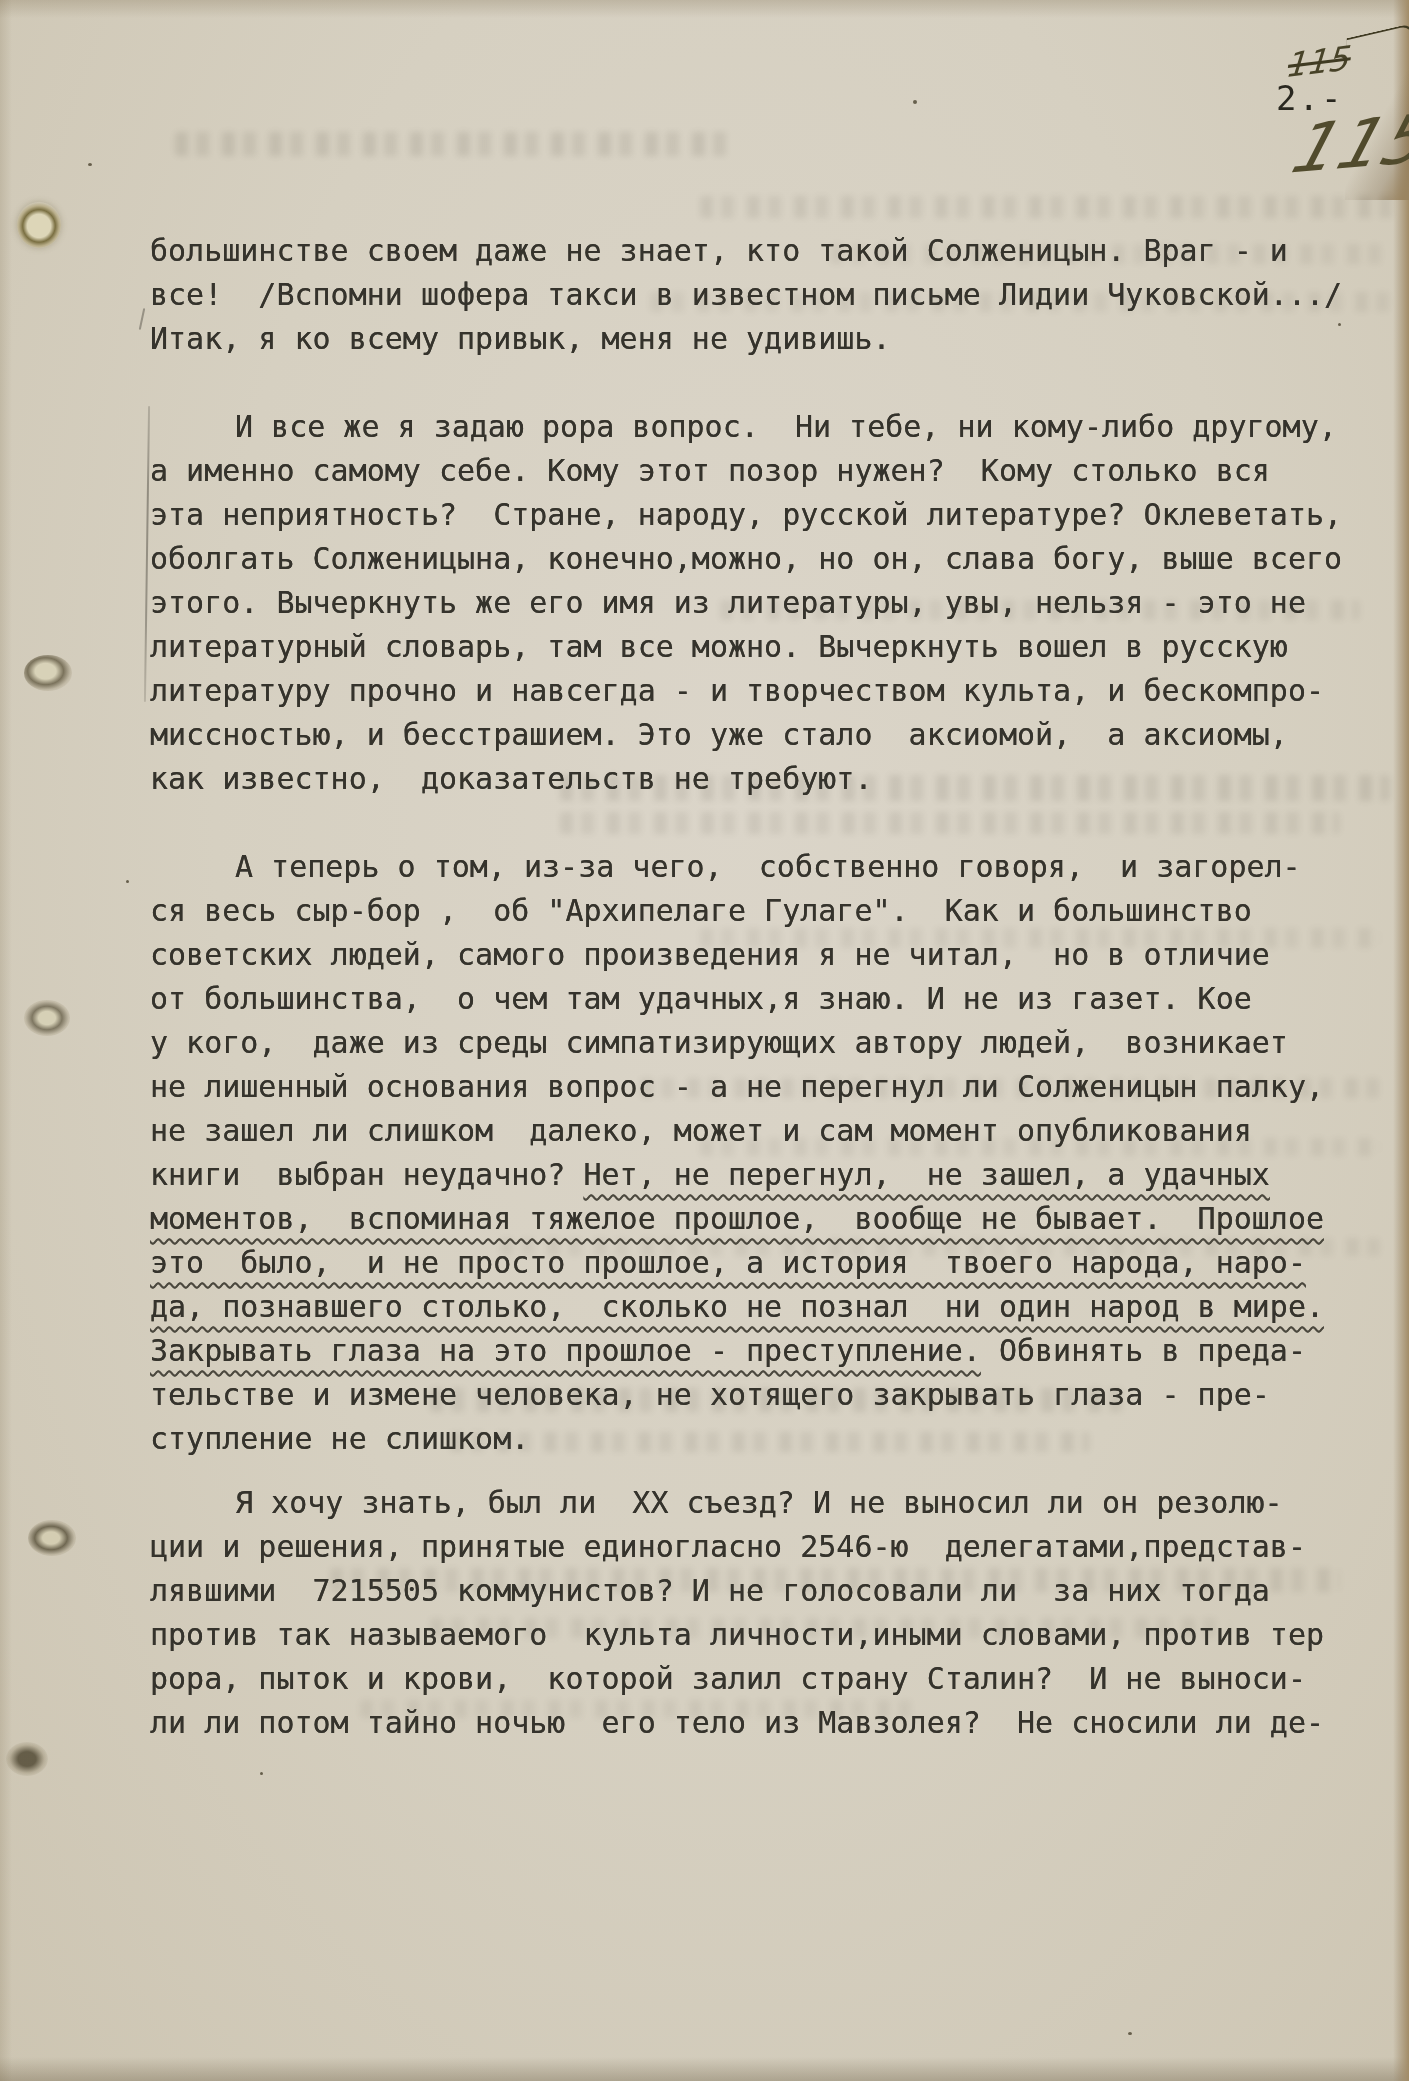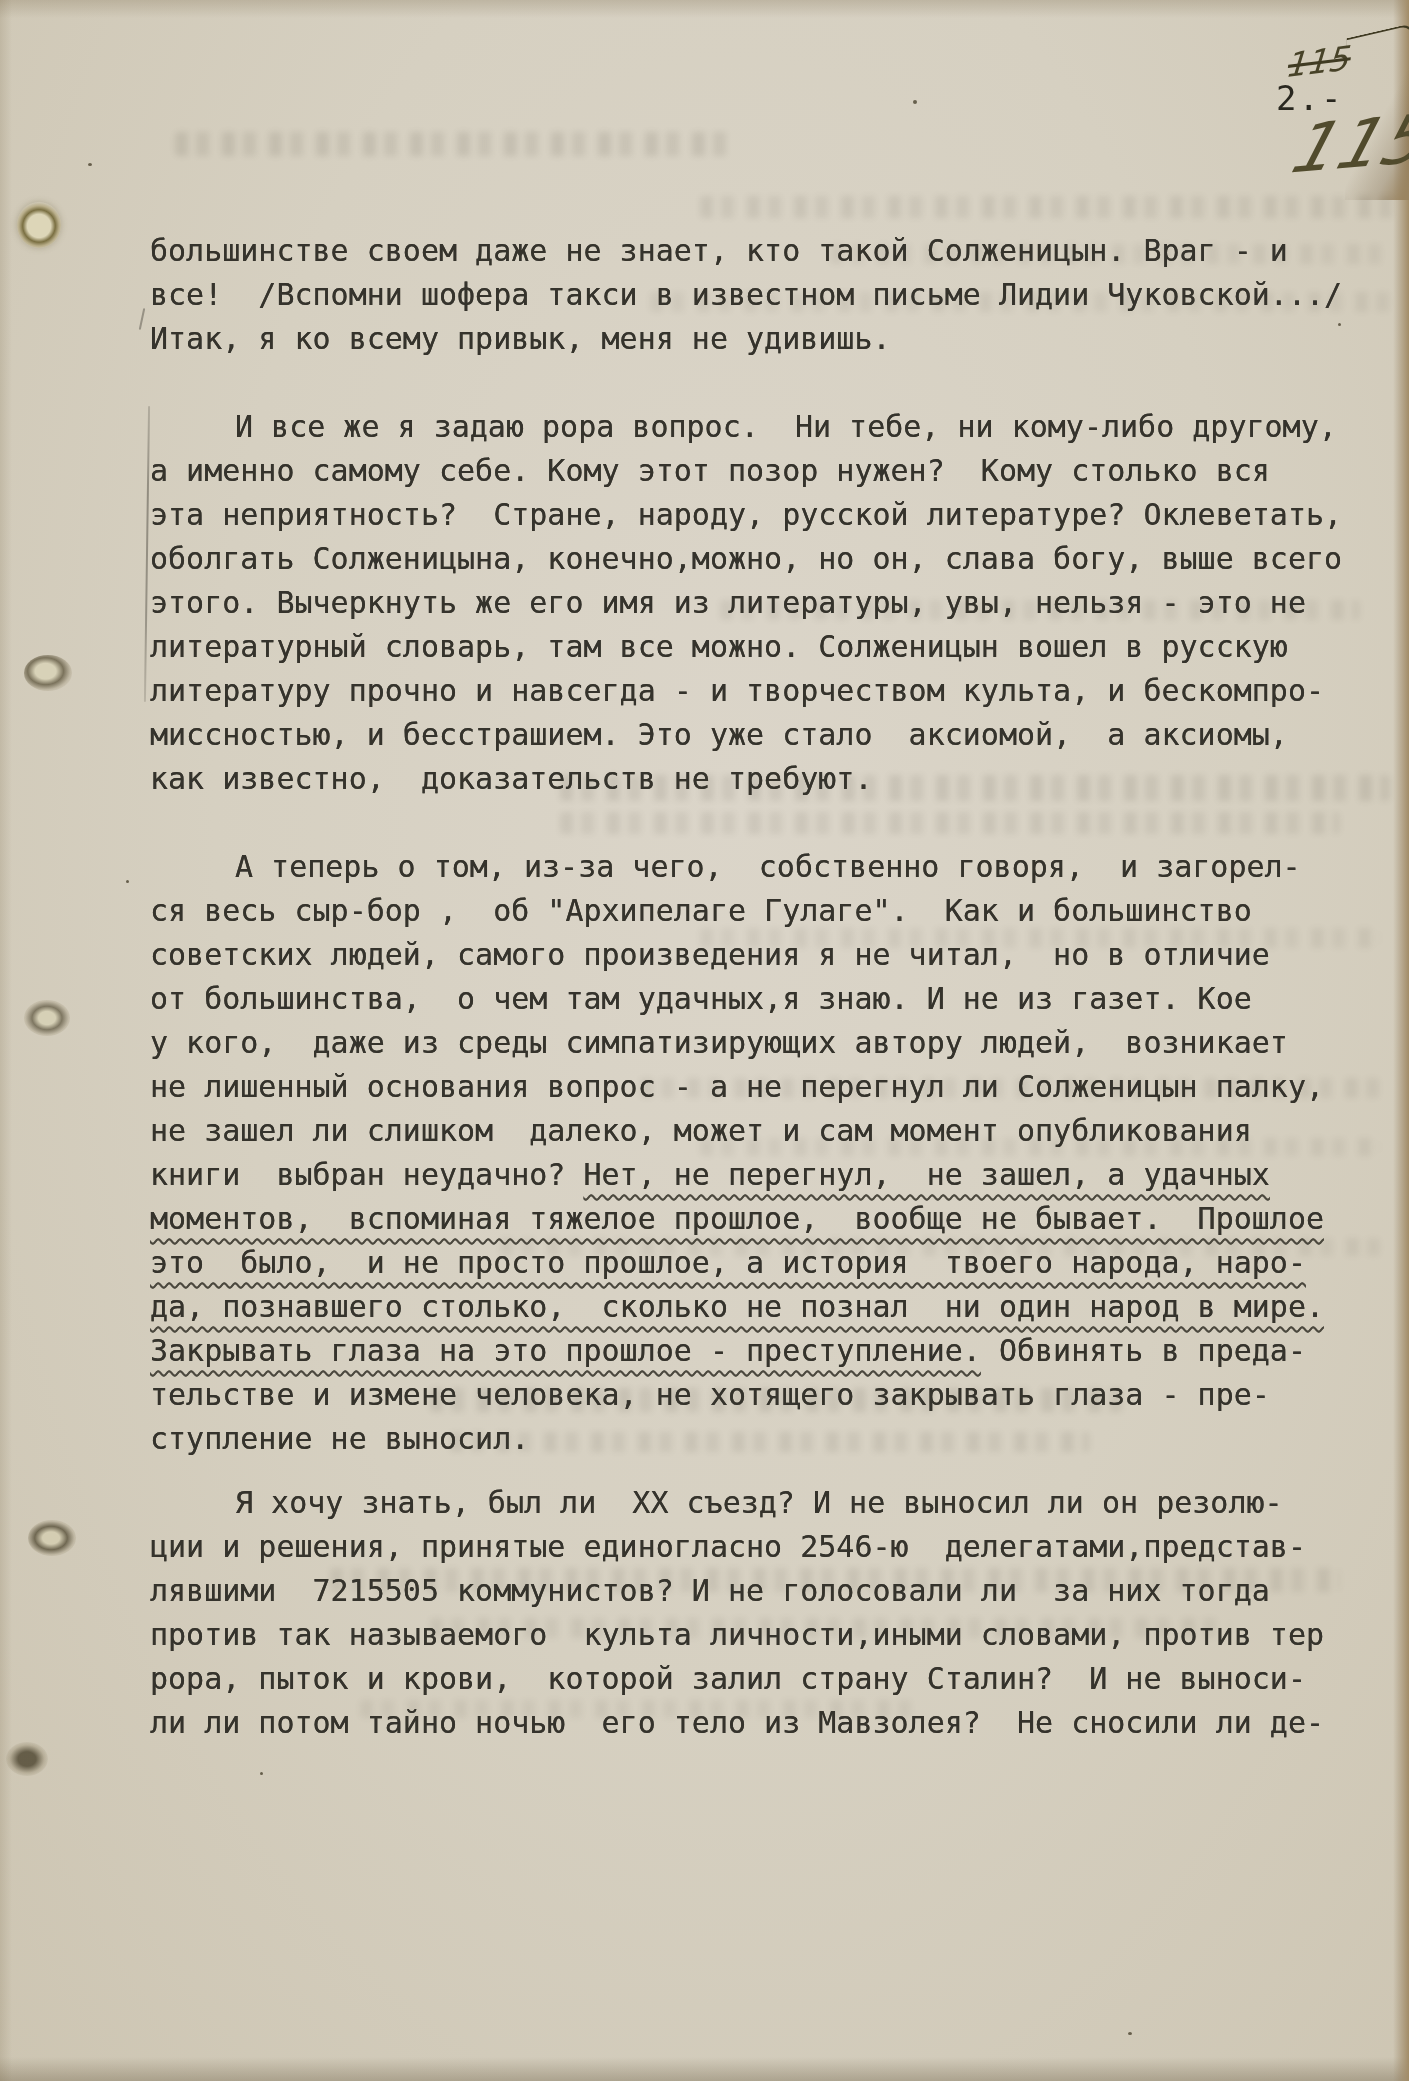--- a/index.html
+++ b/index.html
@@ -159,40 +159,40 @@
         <div class="line"><span>большинстве своем даже не знает, кто такой Солженицын. Враг - и</span></div>
         <div class="line"><span>все!  /Вспомни шофера такси в известном письме Лидии Чуковской.../</span></div>
         <div class="line"><span>Итак, я ко всему привык, меня не удивишь.</span></div>
       </div>
       <div class="para">
         <div class="line indent"><span>И все же я задаю рора вопрос.  Ни тебе, ни кому-либо другому,</span></div>
         <div class="line"><span>а именно самому себе. Кому этот позор нужен?  Кому столько вся</span></div>
         <div class="line"><span>эта неприятность?  Стране, народу, русской литературе? Оклеветать,</span></div>
         <div class="line"><span>оболгать Солженицына, конечно,можно, но он, слава богу, выше всего</span></div>
         <div class="line"><span>этого. Вычеркнуть же его имя из литературы, увы, нельзя - это не</span></div>
-        <div class="line"><span>литературный словарь, там все можно. Солженицын вошел в русскую</span></div>
+        <div class="line"><span>литературный словарь, там все можно. Вычеркнуть вошел в русскую</span></div>
         <div class="line"><span>литературу прочно и навсегда - и творчеством культа, и бескомпро-</span></div>
         <div class="line"><span>миссностью, и бесстрашием. Это уже стало  аксиомой,  а аксиомы,</span></div>
         <div class="line"><span>как известно,  доказательств не требуют.</span></div>
       </div>
       <div class="para">
         <div class="line indent"><span>А теперь о том, из-за чего,  собственно говоря,  и загорел-</span></div>
         <div class="line"><span>ся весь сыр-бор ,  об "Архипелаге Гулаге".  Как и большинство</span></div>
         <div class="line"><span>советских людей, самого произведения я не читал,  но в отличие</span></div>
         <div class="line"><span>от большинства,  о чем там удачных,я знаю. И не из газет. Кое</span></div>
         <div class="line"><span>у кого,  даже из среды симпатизирующих автору людей,  возникает</span></div>
         <div class="line"><span>не лишенный основания вопрос - а не перегнул ли Солженицын палку,</span></div>
         <div class="line"><span>не зашел ли слишком  далеко, может и сам момент опубликования</span></div>
         <div class="line"><span>книги  выбран неудачно? </span><span class="u">Нет, не перегнул,  не зашел, а удачных</span></div>
         <div class="line"><span class="u">моментов,  вспоминая тяжелое прошлое,  вообще не бывает.  Прошлое</span></div>
         <div class="line"><span class="u">это  было,  и не просто прошлое, а история  твоего народа, наро-</span></div>
         <div class="line"><span class="u">да, познавшего столько,  сколько не познал  ни один народ в мире.</span></div>
         <div class="line"><span class="u">Закрывать глаза на это прошлое - преступление.</span><span> Обвинять в преда-</span></div>
         <div class="line"><span>тельстве и измене человека, не хотящего закрывать глаза - пре-</span></div>
-        <div class="line"><span>ступление не выносил.</span></div>
+        <div class="line"><span>ступление не слишком.</span></div>
       </div>
       <div class="para tight">
         <div class="line indent"><span>Я хочу знать, был ли  XX съезд? И не выносил ли он резолю-</span></div>
         <div class="line"><span>ции и решения, принятые единогласно 2546-ю  делегатами,представ-</span></div>
         <div class="line"><span>лявшими  7215505 коммунистов? И не голосовали ли  за них тогда</span></div>
         <div class="line"><span>против так называемого  культа личности,иными словами, против тер</span></div>
         <div class="line"><span>рора, пыток и крови,  которой залил страну Сталин?  И не выноси-</span></div>
         <div class="line"><span>ли ли потом тайно ночью  его тело из Мавзолея?  Не сносили ли де-</span></div>
       </div>
     </div>

